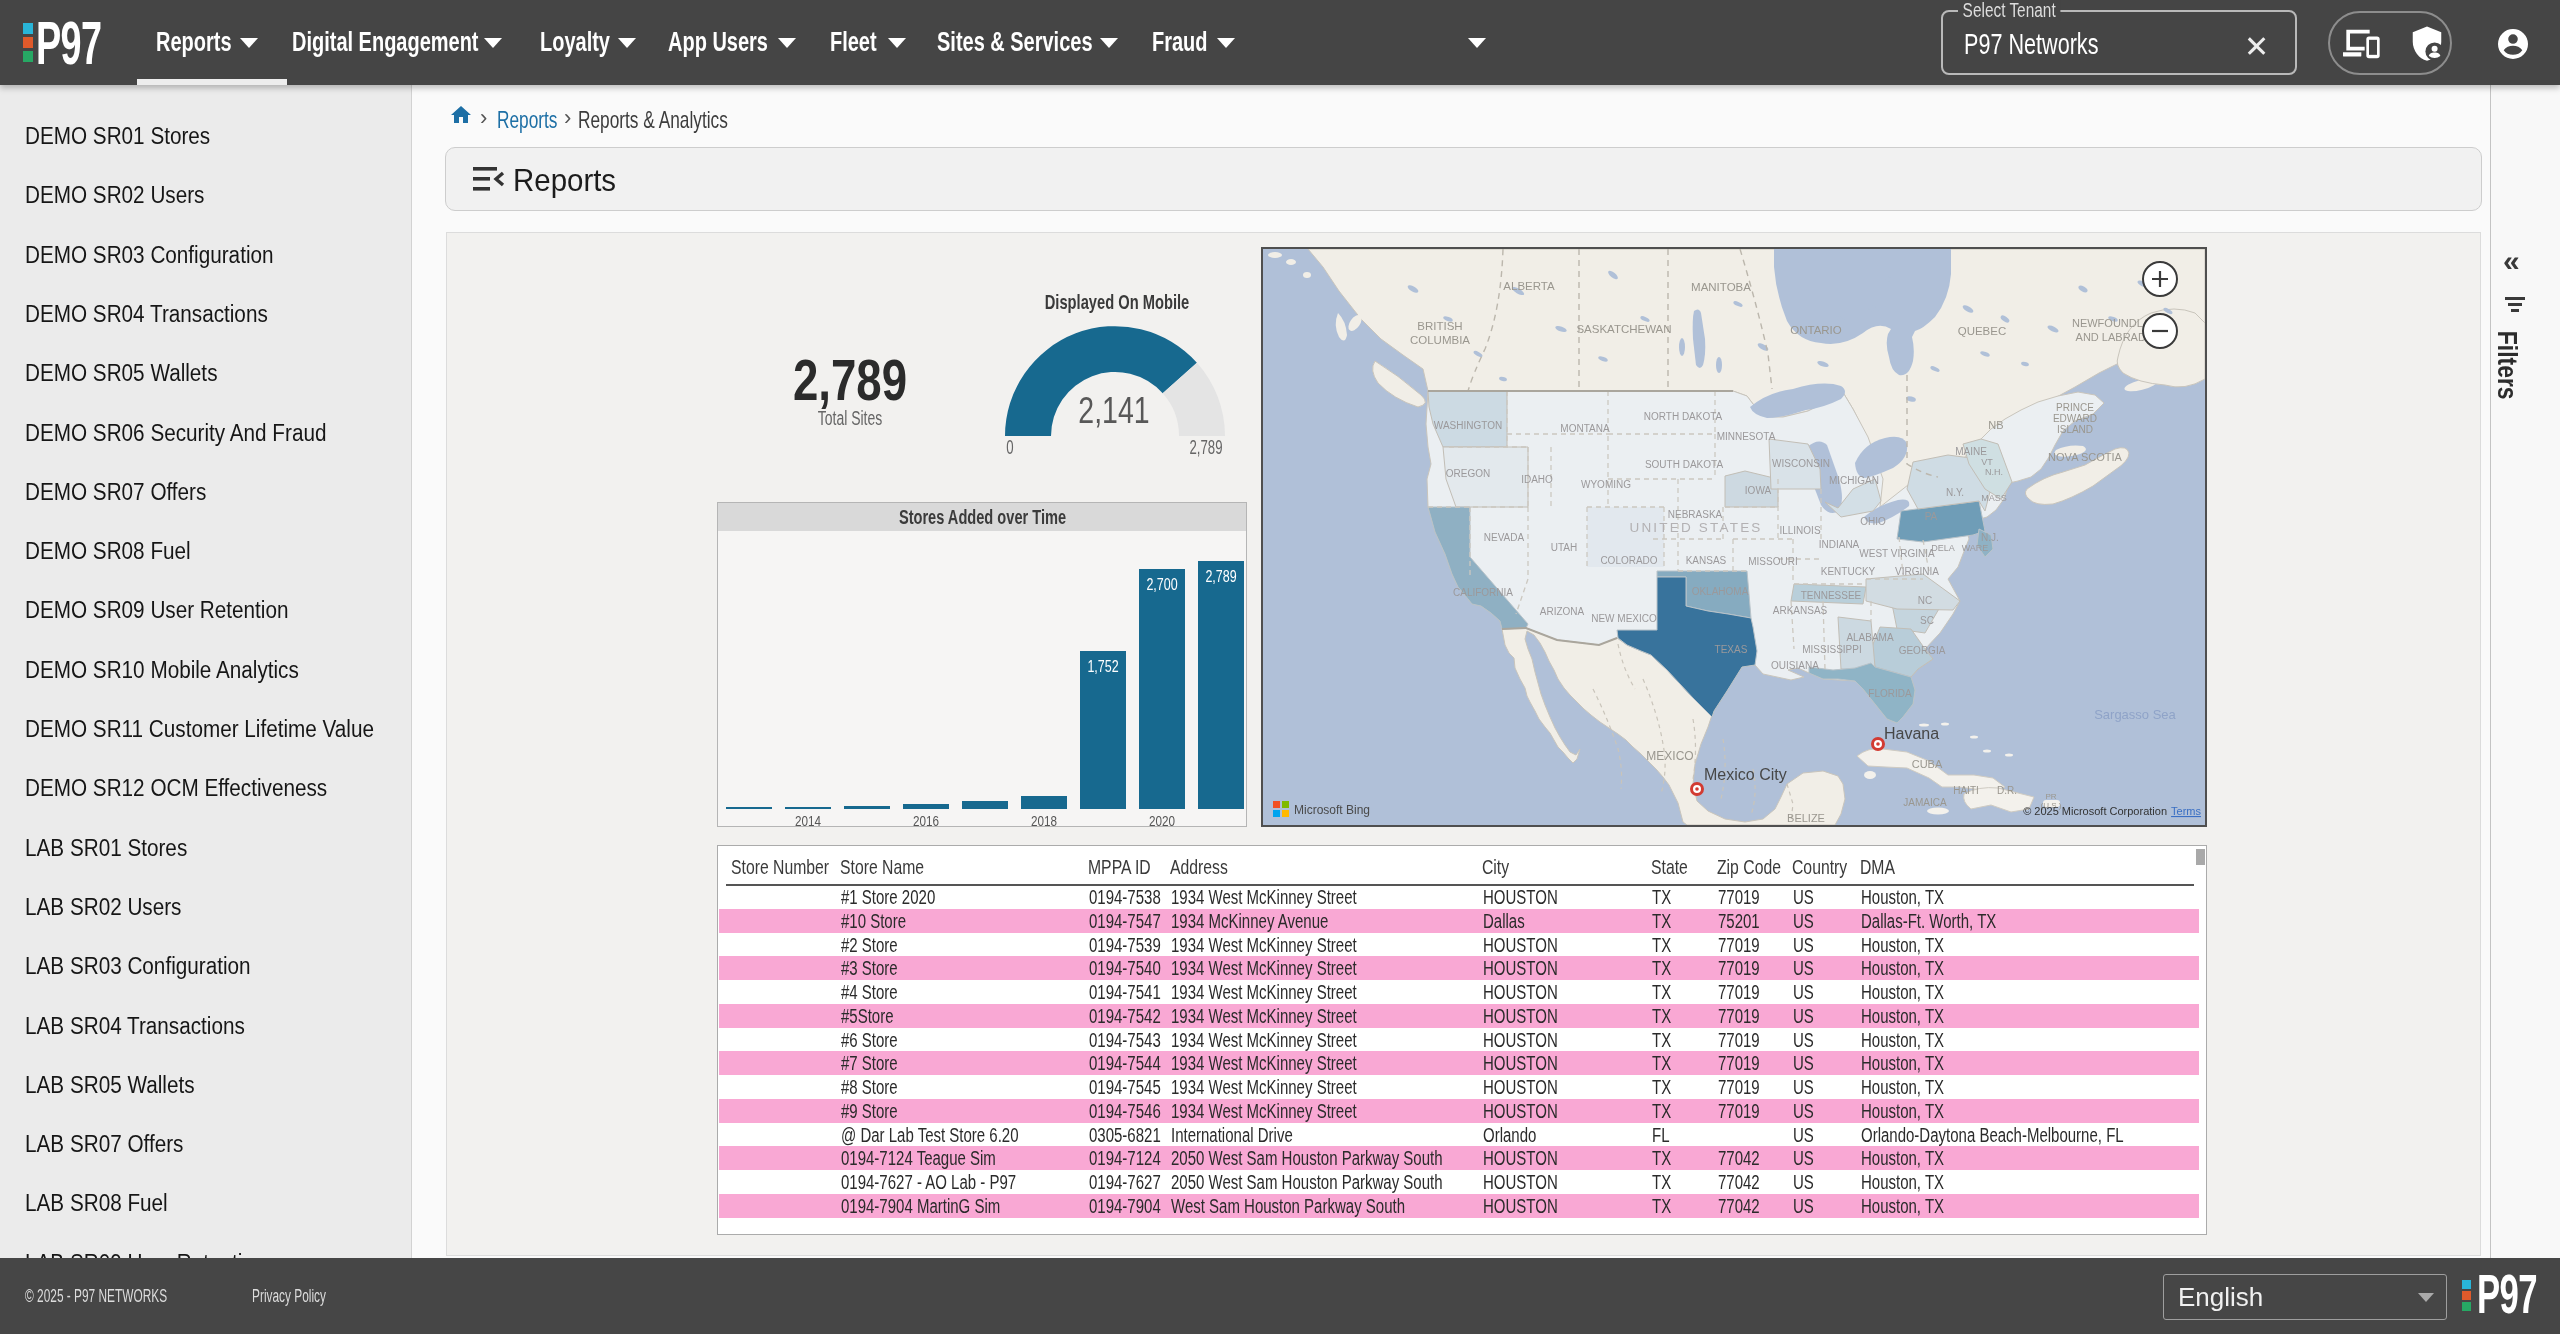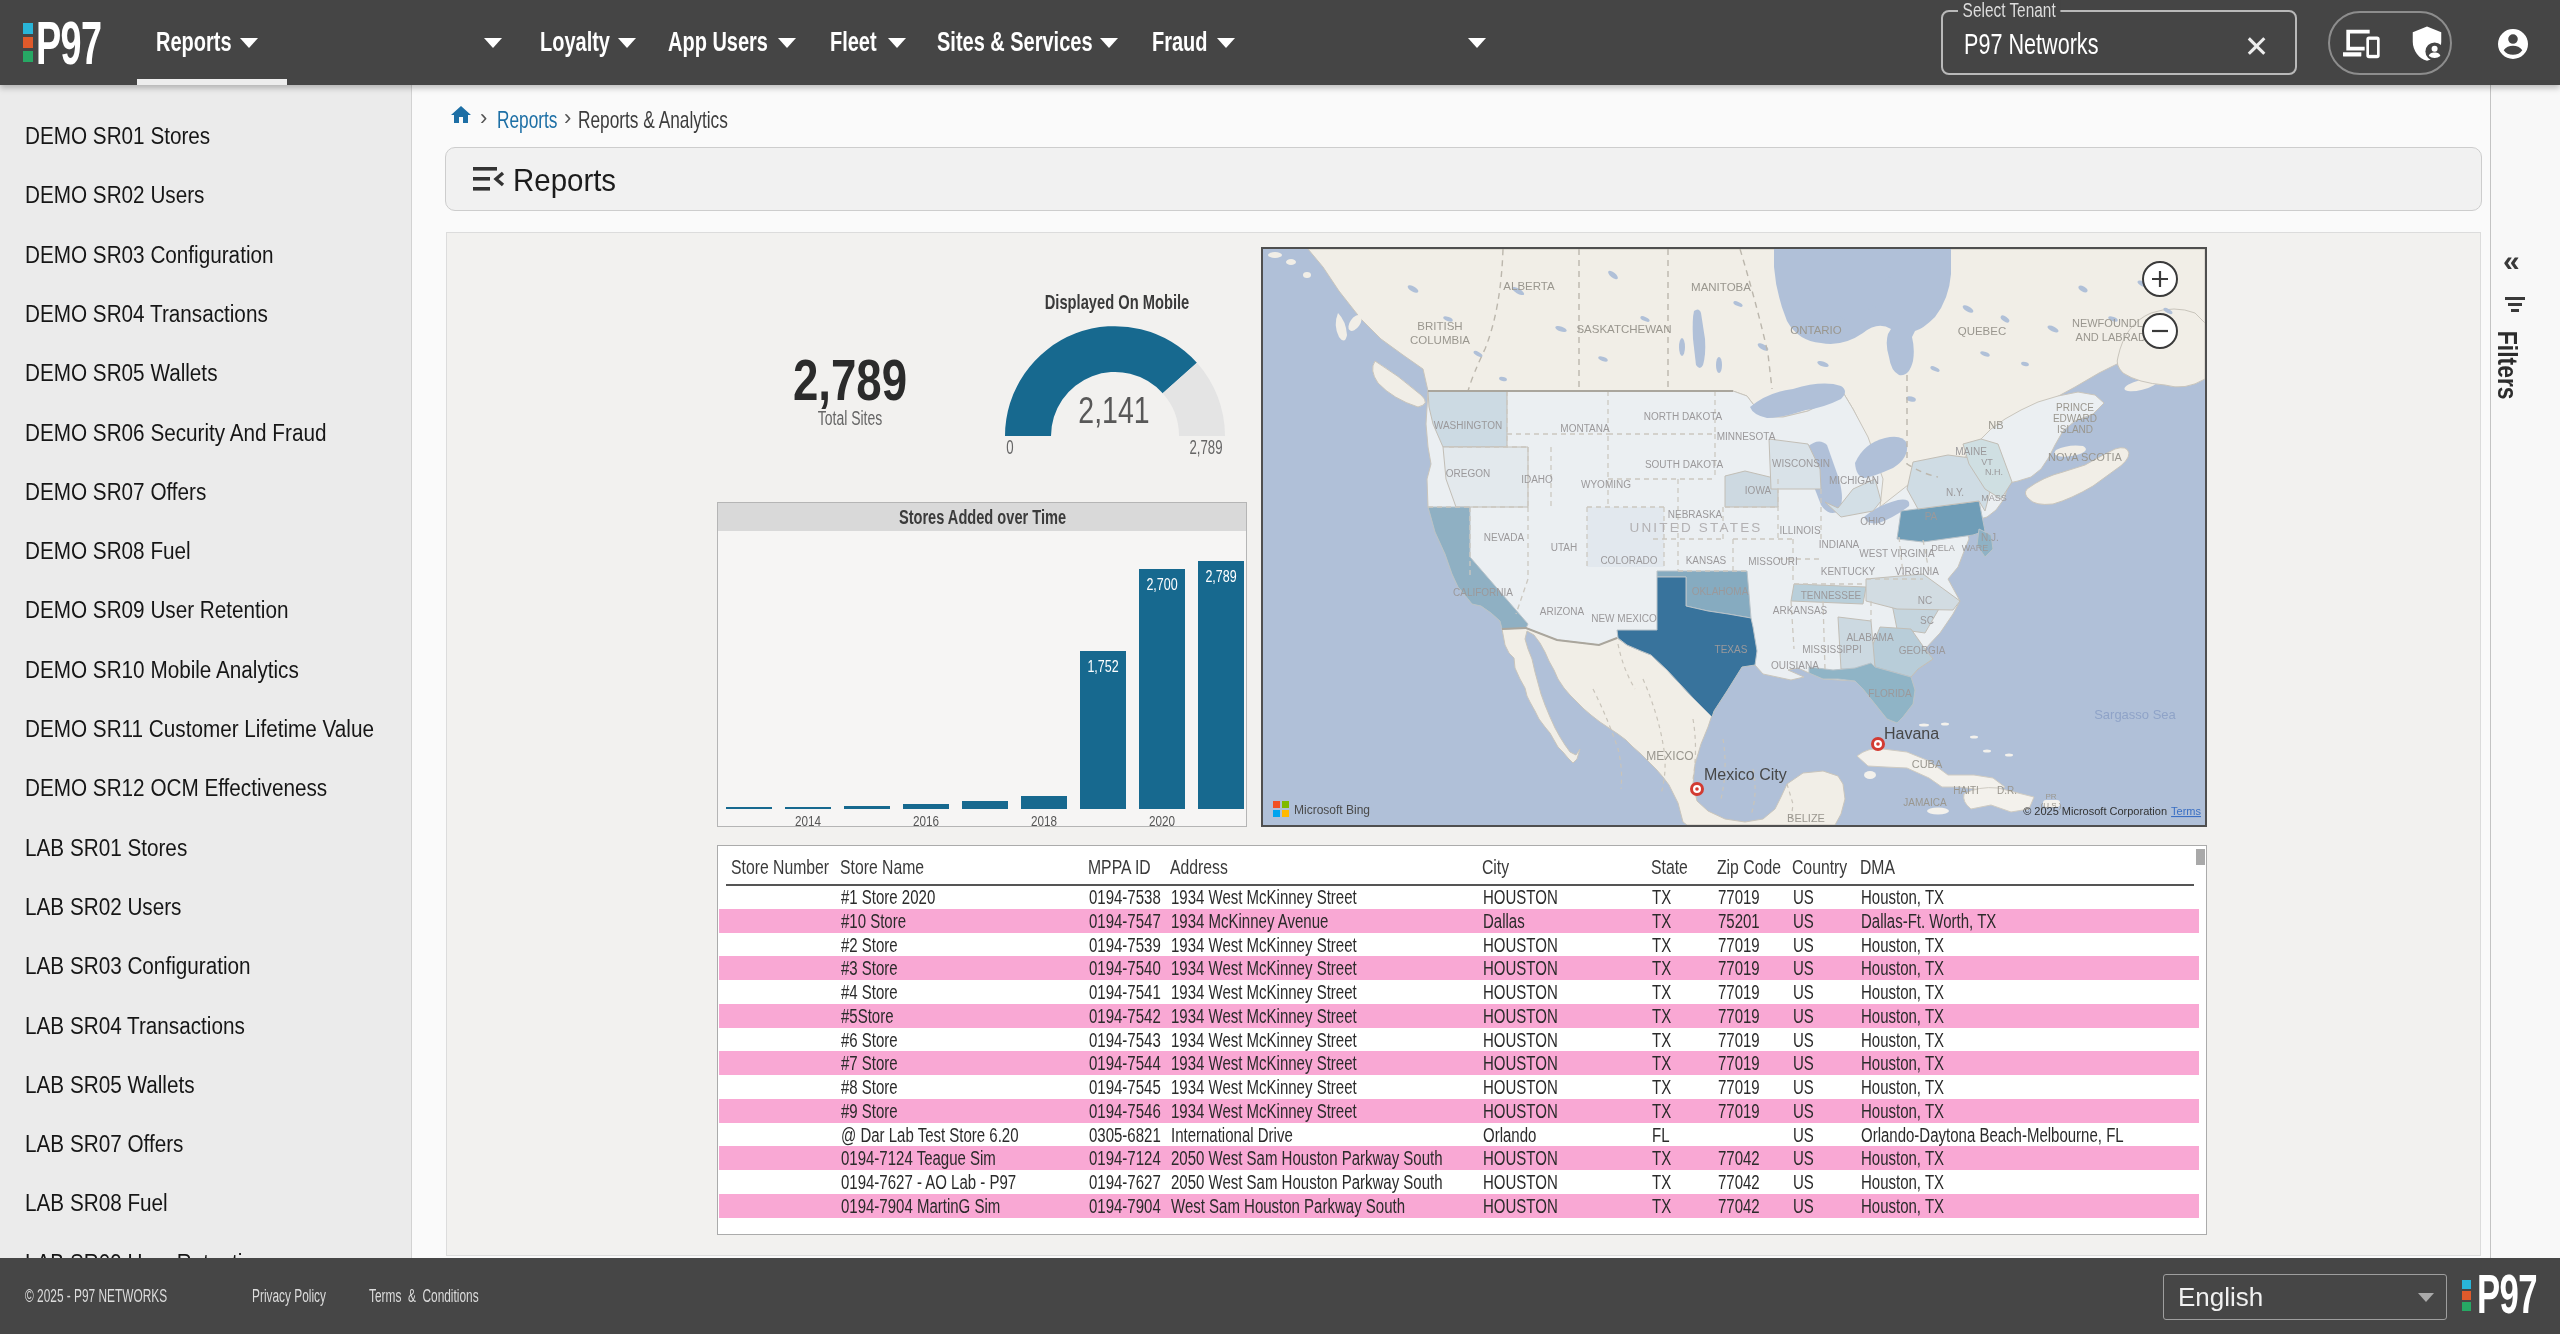--- a/index.html
+++ b/index.html
@@ -64,20 +64,21 @@
 </style>
 </head>
 <body>
 
 <div id="nav">
   <div class="logosq" style="left:23px; top:23px; background:#29b5d8;"></div>
   <div class="logosq" style="left:23px; top:37px; background:#e05a2b;"></div>
   <div class="logosq" style="left:23px; top:51px; background:#27a864;"></div>
   <div id="logotext">P97</div>
   <div class="navitem" style="left:156px;"><span class="cx">Reports</span></div>
+  <div class="navitem" style="left:292px;"><span class="cx">Digital Engagement</span></div>
   <div class="navitem" style="left:540px;"><span class="cx">Loyalty</span></div>
   <div class="navitem" style="left:668px;"><span class="cx">App Users</span></div>
   <div class="navitem" style="left:830px;"><span class="cx">Fleet</span></div>
   <div class="navitem" style="left:937px;"><span class="cx">Sites &amp; Services</span></div>
   <div class="navitem" style="left:1152px;"><span class="cx">Fraud</span></div>
   <div class="ncaret" style="left:240px;"></div>
   <div class="ncaret" style="left:484px;"></div>
   <div class="ncaret" style="left:618px;"></div>
   <div class="ncaret" style="left:778px;"></div>
   <div class="ncaret" style="left:888px;"></div>
@@ -636,19 +637,18 @@
       <div class="td" style="left: 933px;">TX</div>
       <div class="td" style="left: 999px;">77042</div>
       <div class="td" style="left: 1074px;">US</div>
       <div class="td" style="left: 1142px;">Houston, TX</div>
     </div>
   </div>
 
 <div id="footer">
   <div class="ftext" style="left:25px;"><span class="cx">© 2025 - P97 NETWORKS</span></div>
   <div class="ftext" style="left:252px;"><span class="cx">Privacy Policy</span></div>
-  <div class="ftext" style="left:369px;"><span class="cx">Terms&nbsp; &amp; &nbsp;Conditions</span></div>
   <div id="langsel">English<span id="langcaret"></span></div>
   <div class="logosq" style="left:2462px; top:22px; background:#29b5d8; width:9px; height:9px;"></div>
   <div class="logosq" style="left:2462px; top:33px; background:#e05a2b; width:9px; height:9px;"></div>
   <div class="logosq" style="left:2462px; top:44px; background:#27a864; width:9px; height:9px;"></div>
   <div class="abs" style="left:2477px; top:3px; color:#fff; font-size:56px; font-weight:bold; letter-spacing:-1px; transform:scaleX(0.62); transform-origin:0 0;">P97</div>
 </div>
 
 </body></html>

